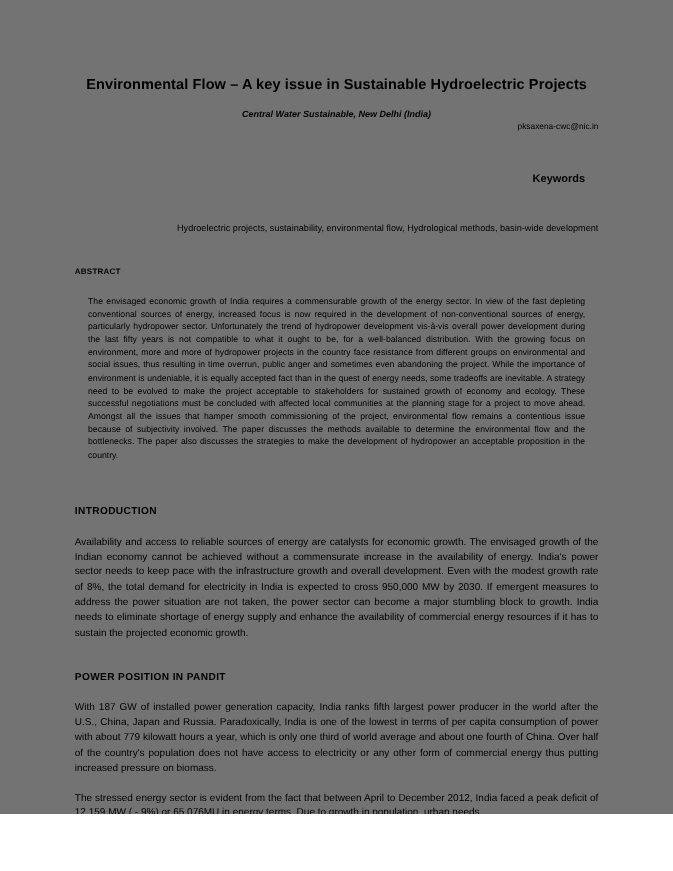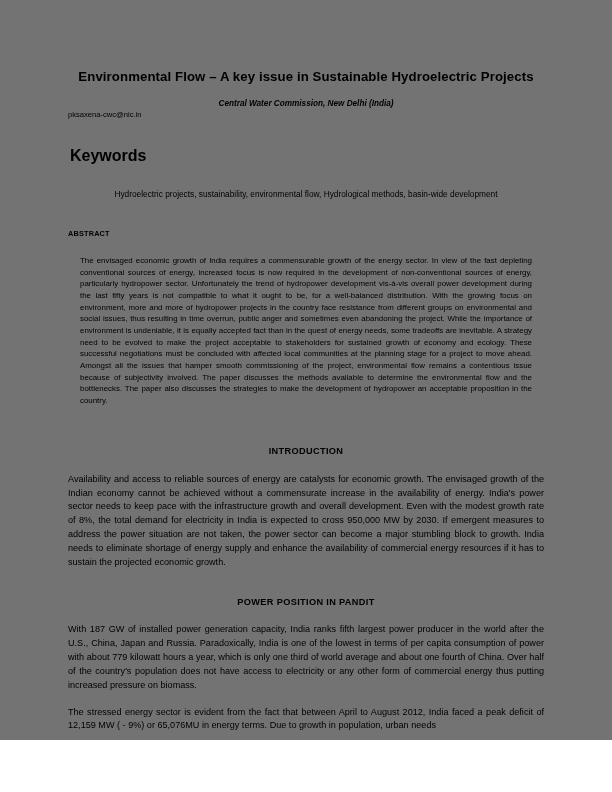--- a/index.html
+++ b/index.html
@@ -53,39 +53,39 @@
     padding-top: 12px;
     text-align: center;
     font-size: 8.2px;
     font-style: italic;
     font-weight: bold;
     line-height: 1.35;
   }
   .email {
     margin: 0;
     padding-top: 1px;
-    text-align: left;
+    text-align: right;
     font-size: 7.6px;
     line-height: 1.3;
   }
 
   
   .kw-heading {
-    margin: 2px;
+    margin: 12px;
     padding-top: 25px;
-    text-align: left;
-    font-size: 16px;
+    text-align: right;
+    font-size: 10px;
     font-weight: bold;
   }
   .kw-list {
     margin: 0;
     padding-top: 22px;
     font-size: 8.3px;
     line-height: 1.35;
-    text-align: center;
+    text-align: right;
   }
 
   
   .abs-heading {
     margin: 0;
     padding-top: 29px;
     text-align: left;
     font-size: 7.3px;
     font-weight: bold;
     letter-spacing: 0.2px;
@@ -98,21 +98,21 @@
     text-align: justify;
   }
 
   
   .sec-heading {
     margin: 0;
     padding-top: 27px;
     font-size: 9.2px;
     line-height: 1.3;
     letter-spacing: 0.35px;
-    text-align: center;
+    text-align: left;
   }
   .sec-para {
     margin: 0;
     padding-top: 15px;
     font-size: 9.1px;
     line-height: 1.52;
     text-align: justify;
   }
   .sec-para.tight {
     padding-top: 13px;
@@ -120,36 +120,36 @@
 </style>
 </head>
 <body>
 
 <div class="page">
   <div class="content">
 
     <h1 class="doc-title">Environmental Flow – A key issue in Sustainable Hydroelectric Projects</h1>
 
 
-    <p class="affiliation">Central Water Commission, New Delhi (India)</p>
+    <p class="affiliation">Central Water Sustainable, New Delhi (India)</p>
 
     <p class="email">pksaxena-cwc@nic.in</p>
 
     <h2 class="kw-heading">Keywords</h2>
 
     <p class="kw-list">Hydroelectric projects, sustainability, environmental flow, Hydrological methods, basin-wide development</p>
 
     <h3 class="abs-heading">ABSTRACT</h3>
 
     <p class="abs-body">The envisaged economic growth of India requires a commensurable growth of the energy sector. In view of the fast depleting conventional sources of energy, increased focus is now required in the development of non-conventional sources of energy, particularly hydropower sector. Unfortunately the trend of hydropower development vis-à-vis overall power development during the last fifty years is not compatible to what it ought to be, for a well-balanced distribution. With the growing focus on environment, more and more of hydropower projects in the country face resistance from different groups on environmental and social issues, thus resulting in time overrun, public anger and sometimes even abandoning the project. While the importance of environment is undeniable, it is equally accepted fact than in the quest of energy needs, some tradeoffs are inevitable. A strategy need to be evolved to make the project acceptable to stakeholders for sustained growth of economy and ecology. These successful negotiations must be concluded with affected local communities at the planning stage for a project to move ahead. Amongst all the issues that hamper smooth commissioning of the project, environmental flow remains a contentious issue because of subjectivity involved. The paper discusses the methods available to determine the environmental flow and the bottlenecks. The paper also discusses the strategies to make the development of hydropower an acceptable proposition in the country.</p>
 
     <h3 class="sec-heading">INTRODUCTION</h3>
 
     <p class="sec-para">Availability and access to reliable sources of energy are catalysts for economic growth. The envisaged growth of the Indian economy cannot be achieved without a commensurate increase in the availability of energy. India's power sector needs to keep pace with the infrastructure growth and overall development. Even with the modest growth rate of 8%, the total demand for electricity in India is expected to cross 950,000 MW by 2030. If emergent measures to address the power situation are not taken, the power sector can become a major stumbling block to growth. India needs to eliminate shortage of energy supply and enhance the availability of commercial energy resources if it has to sustain the projected economic growth.</p>
 
     <h3 class="sec-heading">POWER POSITION IN PANDIT</h3>
 
     <p class="sec-para">With 187 GW of installed power generation capacity, India ranks fifth largest power producer in the world after the U.S., China, Japan and Russia. Paradoxically, India is one of the lowest in terms of per capita consumption of power with about 779 kilowatt hours a year, which is only one third of world average and about one fourth of China. Over half of the country's population does not have access to electricity or any other form of commercial energy thus putting increased pressure on biomass.</p>
 
-    <p class="sec-para tight">The stressed energy sector is evident from the fact that between April to August 2012, India faced a peak deficit of 12,159 MW ( - 9%) or 65,076MU in energy terms. Due to growth in population, urban needs</p>
+    <p class="sec-para tight">The stressed energy sector is evident from the fact that between April to December 2012, India faced a peak deficit of 12,159 MW ( - 9%) or 65,076MU in energy terms. Due to growth in population, urban needs</p>
 
   </div>
 </div>
 
 </body></html>

